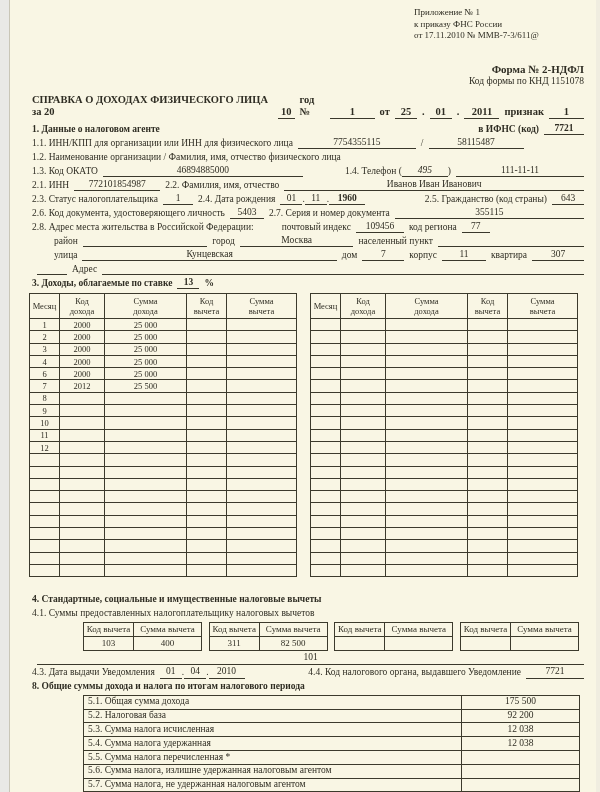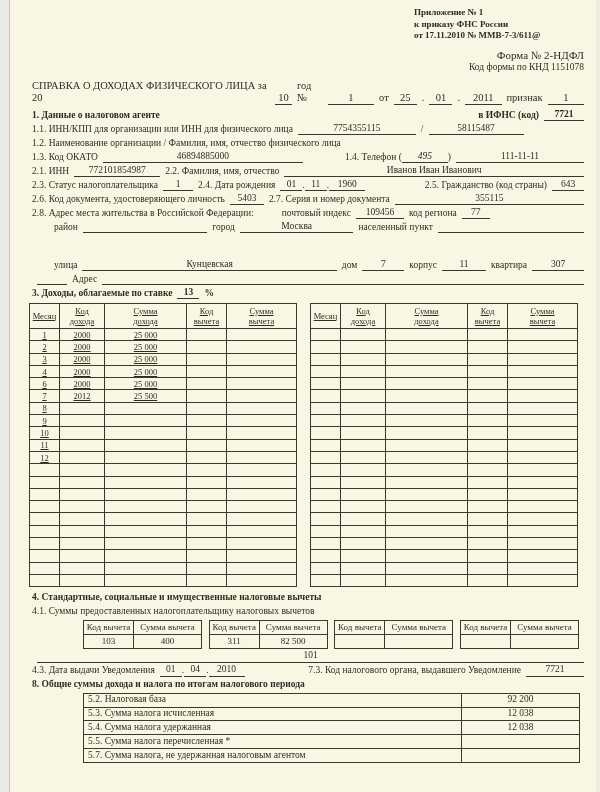--- a/index.html
+++ b/index.html
@@ -5,33 +5,33 @@
   html,body{margin:0;padding:0;}
   body{
     width:600px;height:792px;position:relative;overflow:hidden;
     background:#f9f6e4;color:#2f2d23;
     font-family:"Liberation Serif","DejaVu Serif",serif;
     font-size:9.5px;line-height:12.5px;
   }
   .edge-left{position:absolute;left:0;top:0;width:9px;height:792px;background:#e9e9e6;border-right:1px solid #c9c6b7;}
   .edge-right{position:absolute;right:0;top:0;width:4px;height:792px;background:#f0ede0;}
   .page{position:absolute;left:10px;top:0;width:590px;height:792px;box-sizing:border-box;padding:7px 16px 4px 22px;}
-  .annex{width:170px;margin-left:auto;text-align:left;font-size:9px;line-height:11.5px;font-weight:bold;}
-  .form-no{text-align:right;font-weight:normal;font-size:11px;margin-top:7px;line-height:12px;}
+  .annex{width:170px;margin-left:auto;text-align:left;font-size:9px;line-height:11.5px;}
+  .form-no{text-align:right;font-weight:bold;font-size:11px;margin-top:21px;line-height:12px;}
   .knd{text-align:right;font-size:9.5px;line-height:12px;}
-  .title-row{display:flex;align-items:flex-end;justify-content:center;gap:5px;font-weight:normal;font-size:10.5px;margin-top:7px;}
+  .title-row{display:flex;align-items:flex-end;justify-content:center;gap:5px;font-weight:bold;font-size:10.5px;margin-top:7px;}
   .row{display:flex;align-items:flex-end;margin-top:1.5px;min-height:12.5px;}
   .b{font-weight:bold;}
   .u{display:inline-block;border-bottom:1px solid #3a382b;text-align:center;line-height:11.5px;}
   .fill{flex:1 1 auto;}
   .sp{flex:1 1 auto;}
   .ml{margin-left:5px;}
   
   .tables{display:flex;gap:13px;margin-top:4px;margin-left:-3px;}
-  table.income{border-collapse:collapse;table-layout:fixed;text-decoration:underline;}
+  table.income{border-collapse:collapse;table-layout:fixed;}
   .income th,.income td{border:1px solid #3c3a2c;padding:0 1px;font-weight:normal;font-size:8.5px;text-align:center;overflow:hidden;}
   .income th{height:24px;line-height:10.5px;white-space:pre-line;vertical-align:middle;}
   .income td{height:11.3px;line-height:10px;}
   
   .deds{display:flex;justify-content:space-between;margin-left:51px;width:496px;margin-top:2px;}
   table.ded{border-collapse:collapse;table-layout:fixed;}
   .ded th,.ded td{border:1px solid #3c3a2c;font-weight:normal;font-size:9px;text-align:center;height:13px;line-height:12px;padding:0 2px;overflow:hidden;}
   
   table.totals{border-collapse:collapse;table-layout:fixed;margin-left:51px;width:496px;margin-top:2px;}
   .totals td{border:1px solid #3c3a2c;font-size:9.5px;height:12.8px;line-height:11.5px;padding:0 4px;overflow:hidden;}
@@ -100,21 +100,21 @@
     <span class="u fill ml">Иванов Иван Иванович</span>
   </div>
   <div class="row">
     <span>2.3. Статус налогоплательщика</span>
     <span class="u ml" style="width:30px;">1</span>
     <span class="ml">2.4. Дата рождения</span>
     <span class="u ml" style="width:22px;">01</span>
     <span>.</span>
     <span class="u" style="width:22px;">11</span>
     <span>.</span>
-    <span class="u" style="width:36px;">1960</span>
+    <span class="u" style="width:36px;font-weight:bold;">1960</span>
     <span class="sp"></span>
     <span>2.5. Гражданство (код страны)</span>
     <span class="u ml" style="width:32px;">643</span>
   </div>
   <div class="row">
     <span>2.6. Код документа, удостоверяющего личность</span>
     <span class="u ml" style="width:34px;">5403</span>
     <span class="ml">2.7. Серия и номер документа</span>
     <span class="u fill ml">355115</span>
   </div>
@@ -129,21 +129,21 @@
   <div class="row" style="padding-left:22px;">
     <span>район</span>
     <span class="u ml" style="flex:1.15 1 0;"></span>
     <span class="ml">город</span>
     <span class="u ml" style="flex:1.05 1 0;">Москва</span>
     <span class="ml">населенный пункт</span>
     <span class="u ml" style="flex:1.35 1 0;"></span>
   </div>
   <div class="row" style="padding-left:22px;">
     <span>улица</span>
-    <span class="u ml" style="flex:2.4 1 0;margin-top:24px;">Кунцевская</span>
+    <span class="u ml" style="flex:2.4 1 0;">Кунцевская</span>
     <span class="ml">дом</span>
     <span class="u ml" style="width:42px;">7</span>
     <span class="ml">корпус</span>
     <span class="u ml" style="width:44px;">11</span>
     <span class="ml">квартира</span>
     <span class="u ml" style="width:52px;">307</span>
   </div>
   <div class="row">
     <span class="u ml" style="width:30px;"></span>
     <span class="ml">Адрес</span>
@@ -494,21 +494,21 @@
             <td></td>
             <td></td>
             <td></td>
             <td></td>
             <td></td>
           </tr>
         </tbody>
     </table>
   </div>
 
-  <div class="row" style="margin-top:4px;align-items:flex-end;">
+  <div class="row" style="margin-top:16px;align-items:flex-end;">
     <span class="b">4. Стандартные, социальные и имущественные налоговые вычеты</span>
   </div>
   <div class="row">
     <span>4.1. Суммы предоставленных налогоплательщику налоговых вычетов</span>
   </div>
 
   <div class="deds">
     <table class="ded">
       <colgroup>
           <col style="width:50px;">
@@ -579,49 +579,57 @@
     <span class="u fill ml">101</span>
   </div>
   <div class="row">
     <span>4.3. Дата выдачи Уведомления</span>
     <span class="u ml" style="width:22px;">01</span>
     <span>.</span>
     <span class="u" style="width:22px;">04</span>
     <span>.</span>
     <span class="u" style="width:36px;">2010</span>
     <span class="sp"></span>
-    <span>7.3. Код налогового органа, выдавшего Уведомление</span>
+    <span>4.4. Код налогового органа, выдавшего Уведомление</span>
     <span class="u ml" style="width:58px;">7721</span>
   </div>
 
   <div class="row">
     <span class="b">8. Общие суммы дохода и налога по итогам налогового периода</span>
   </div>
   <table class="totals">
     <colgroup>
         <col style="width:378px;">
         <col style="width:118px;">
       </colgroup>
     <tbody>
         <tr>
+          <td>5.1. Общая сумма дохода</td>
+          <td class="val">175 500</td>
+        </tr>
+        <tr>
           <td>5.2. Налоговая база</td>
           <td class="val">92 200</td>
         </tr>
         <tr>
           <td>5.3. Сумма налога исчисленная</td>
           <td class="val">12 038</td>
         </tr>
         <tr>
           <td>5.4. Сумма налога удержанная</td>
           <td class="val">12 038</td>
         </tr>
         <tr>
           <td>5.5. Сумма налога перечисленная *</td>
           <td class="val"></td>
         </tr>
         <tr>
+          <td>5.6. Сумма налога, излишне удержанная налоговым агентом</td>
+          <td class="val"></td>
+        </tr>
+        <tr>
           <td>5.7. Сумма налога, не удержанная налоговым агентом</td>
           <td class="val"></td>
         </tr>
       </tbody>
   </table>
 
 </div>
 
 </body></html>

